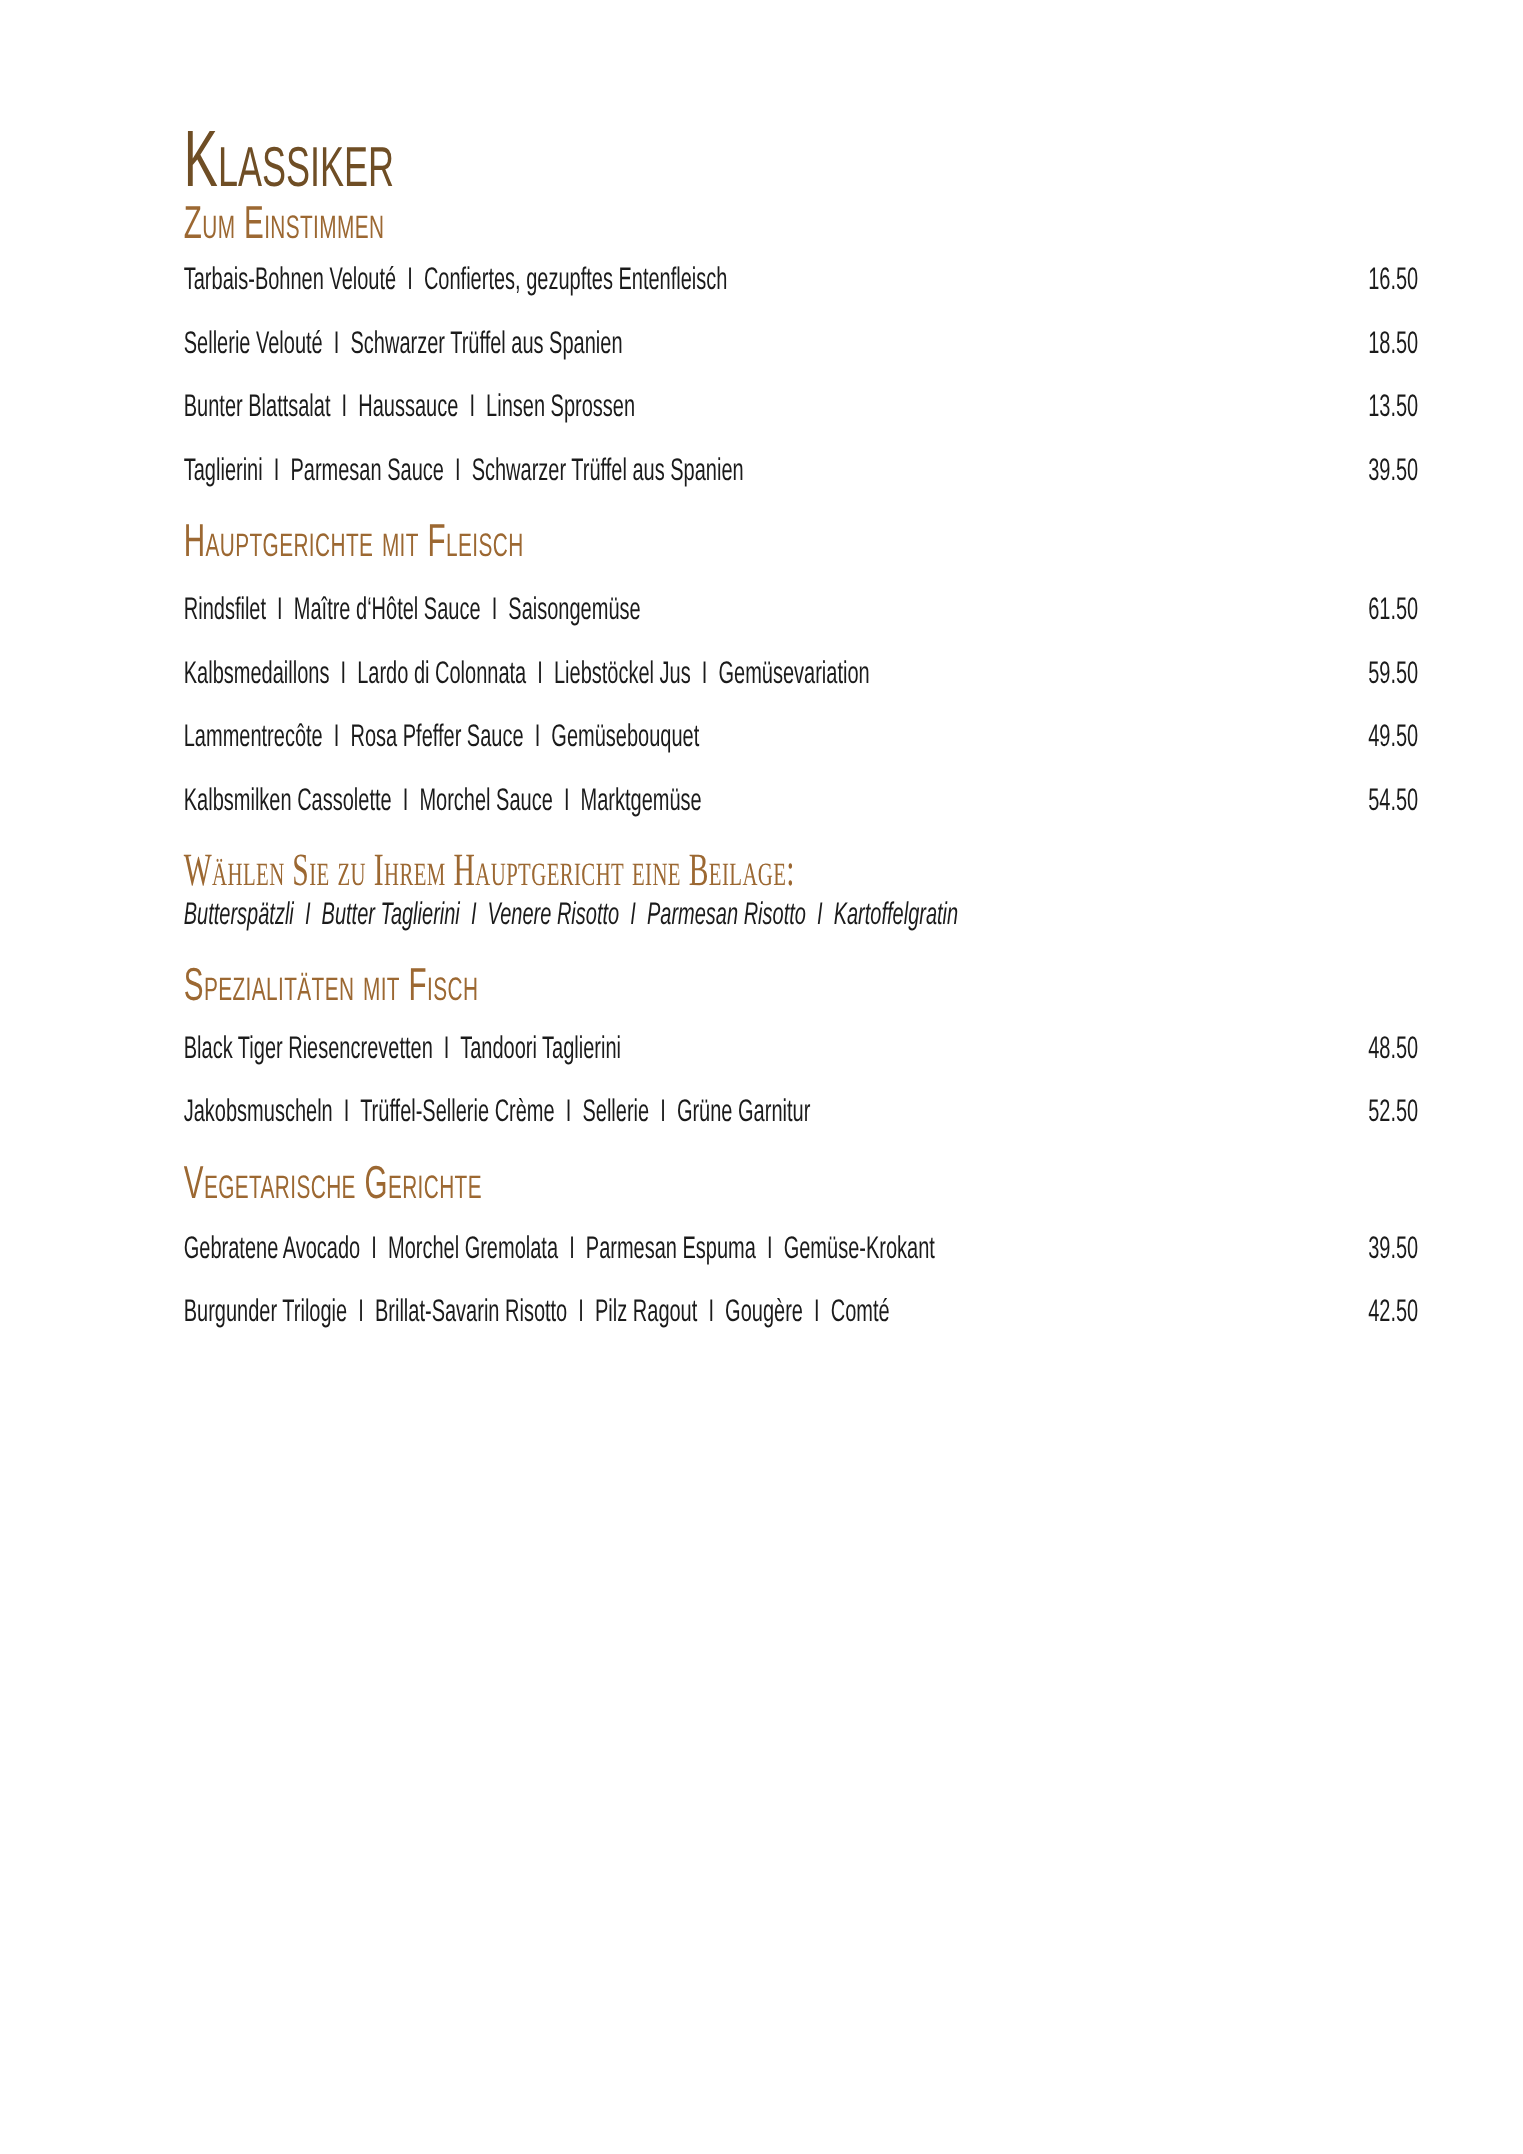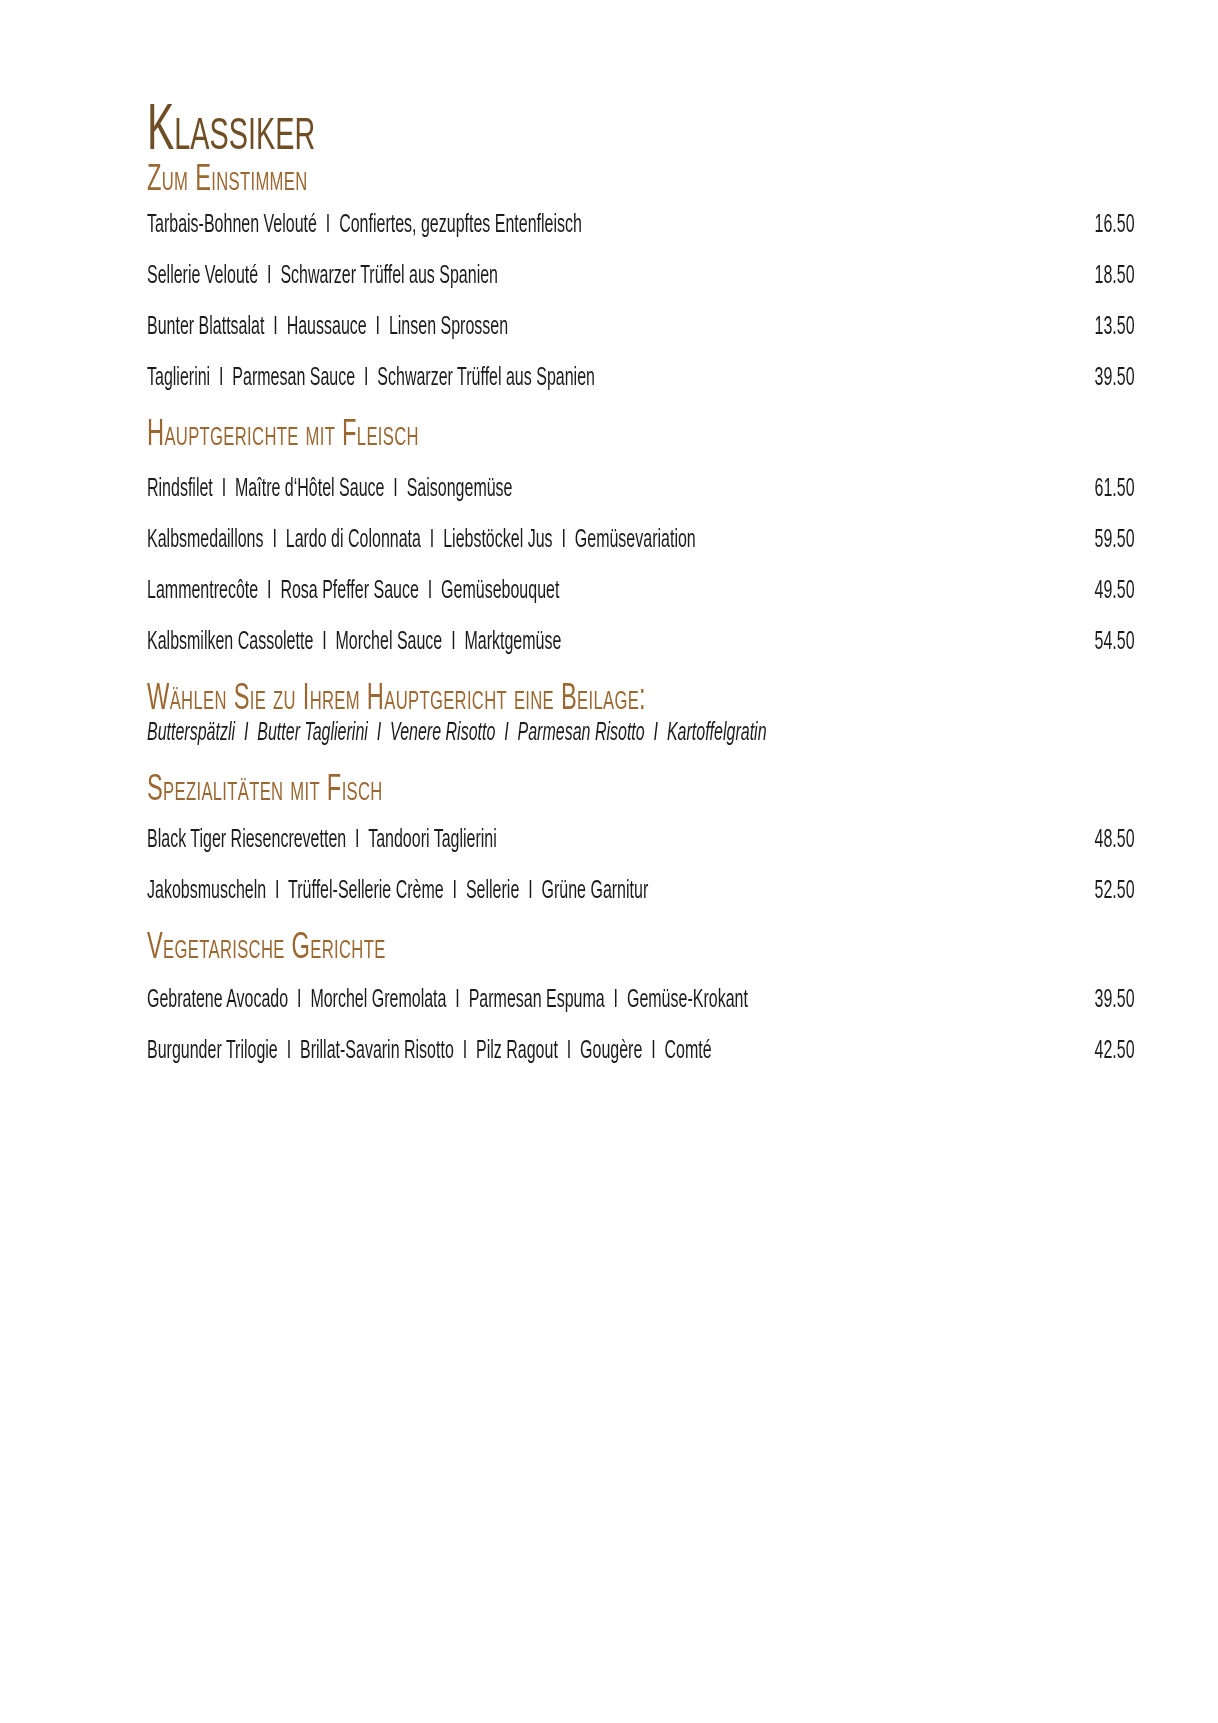--- a/index.html
+++ b/index.html
@@ -51,21 +51,21 @@
     height: 37px;
     font-size: 37px;
     line-height: 1;
     font-weight: 400;
     font-variant-caps: small-caps;
     color: #9c6832;
     letter-spacing: 0.5px;
   }
   .mt-s1 { margin-top: 84px; }
   .mt-s2 { margin-top: 18px; }
-  .mt-s3 { margin-top: 46px; }
+  .mt-s3 { margin-top: 46px; font-family: Liberation Serif, serif; }
   .mt-s4 { margin-top: 57px; }
   .mt-s5 { margin-top: 14px; }
   .row {
     position: relative;
     height: 51px;
     font-size: 25px;
     line-height: 1.1;
     font-weight: 400;
   }
   .row-first-s1 { margin-top: 14px; }

